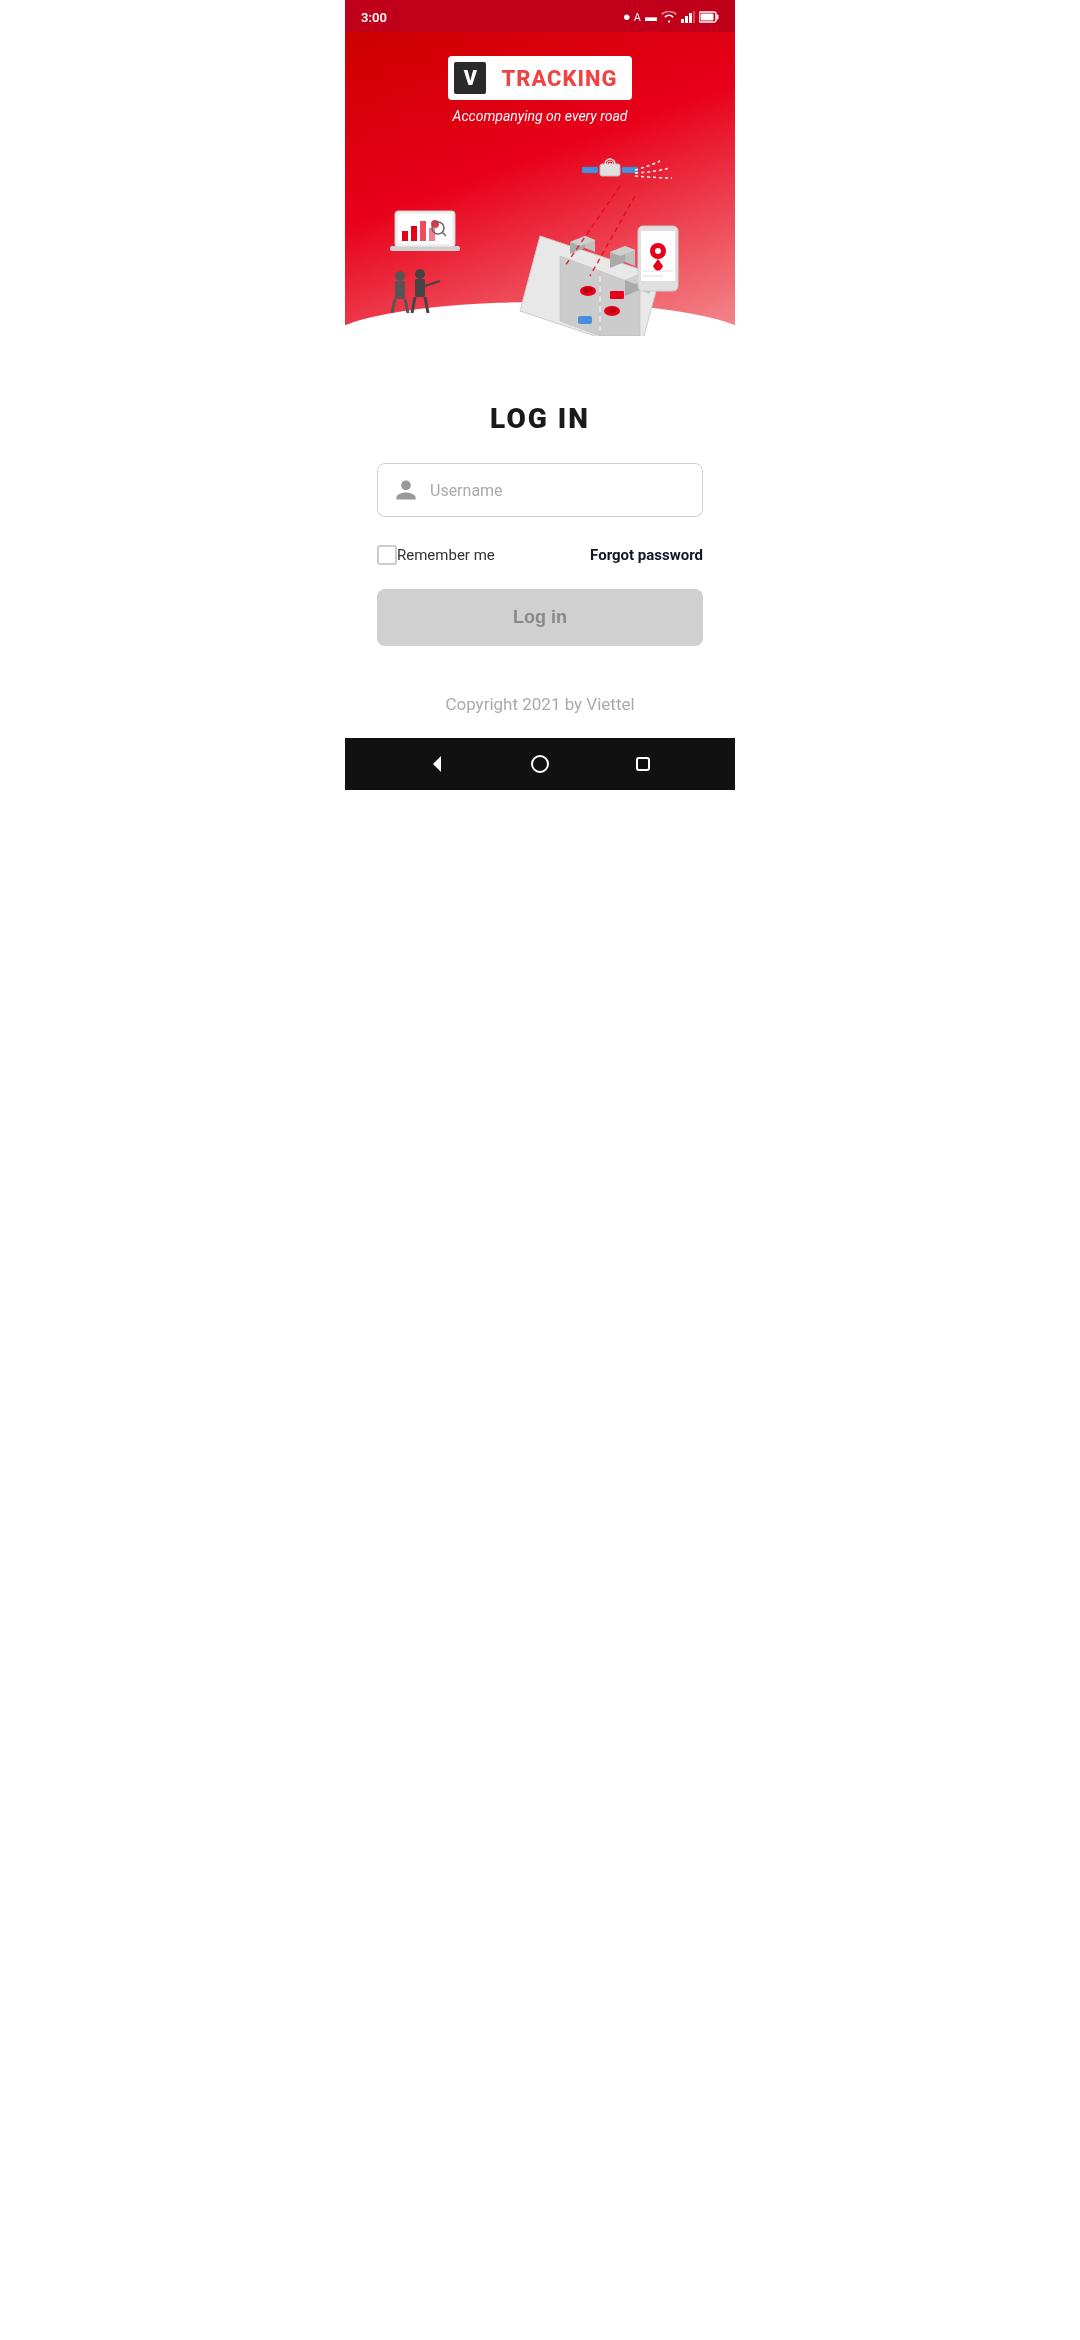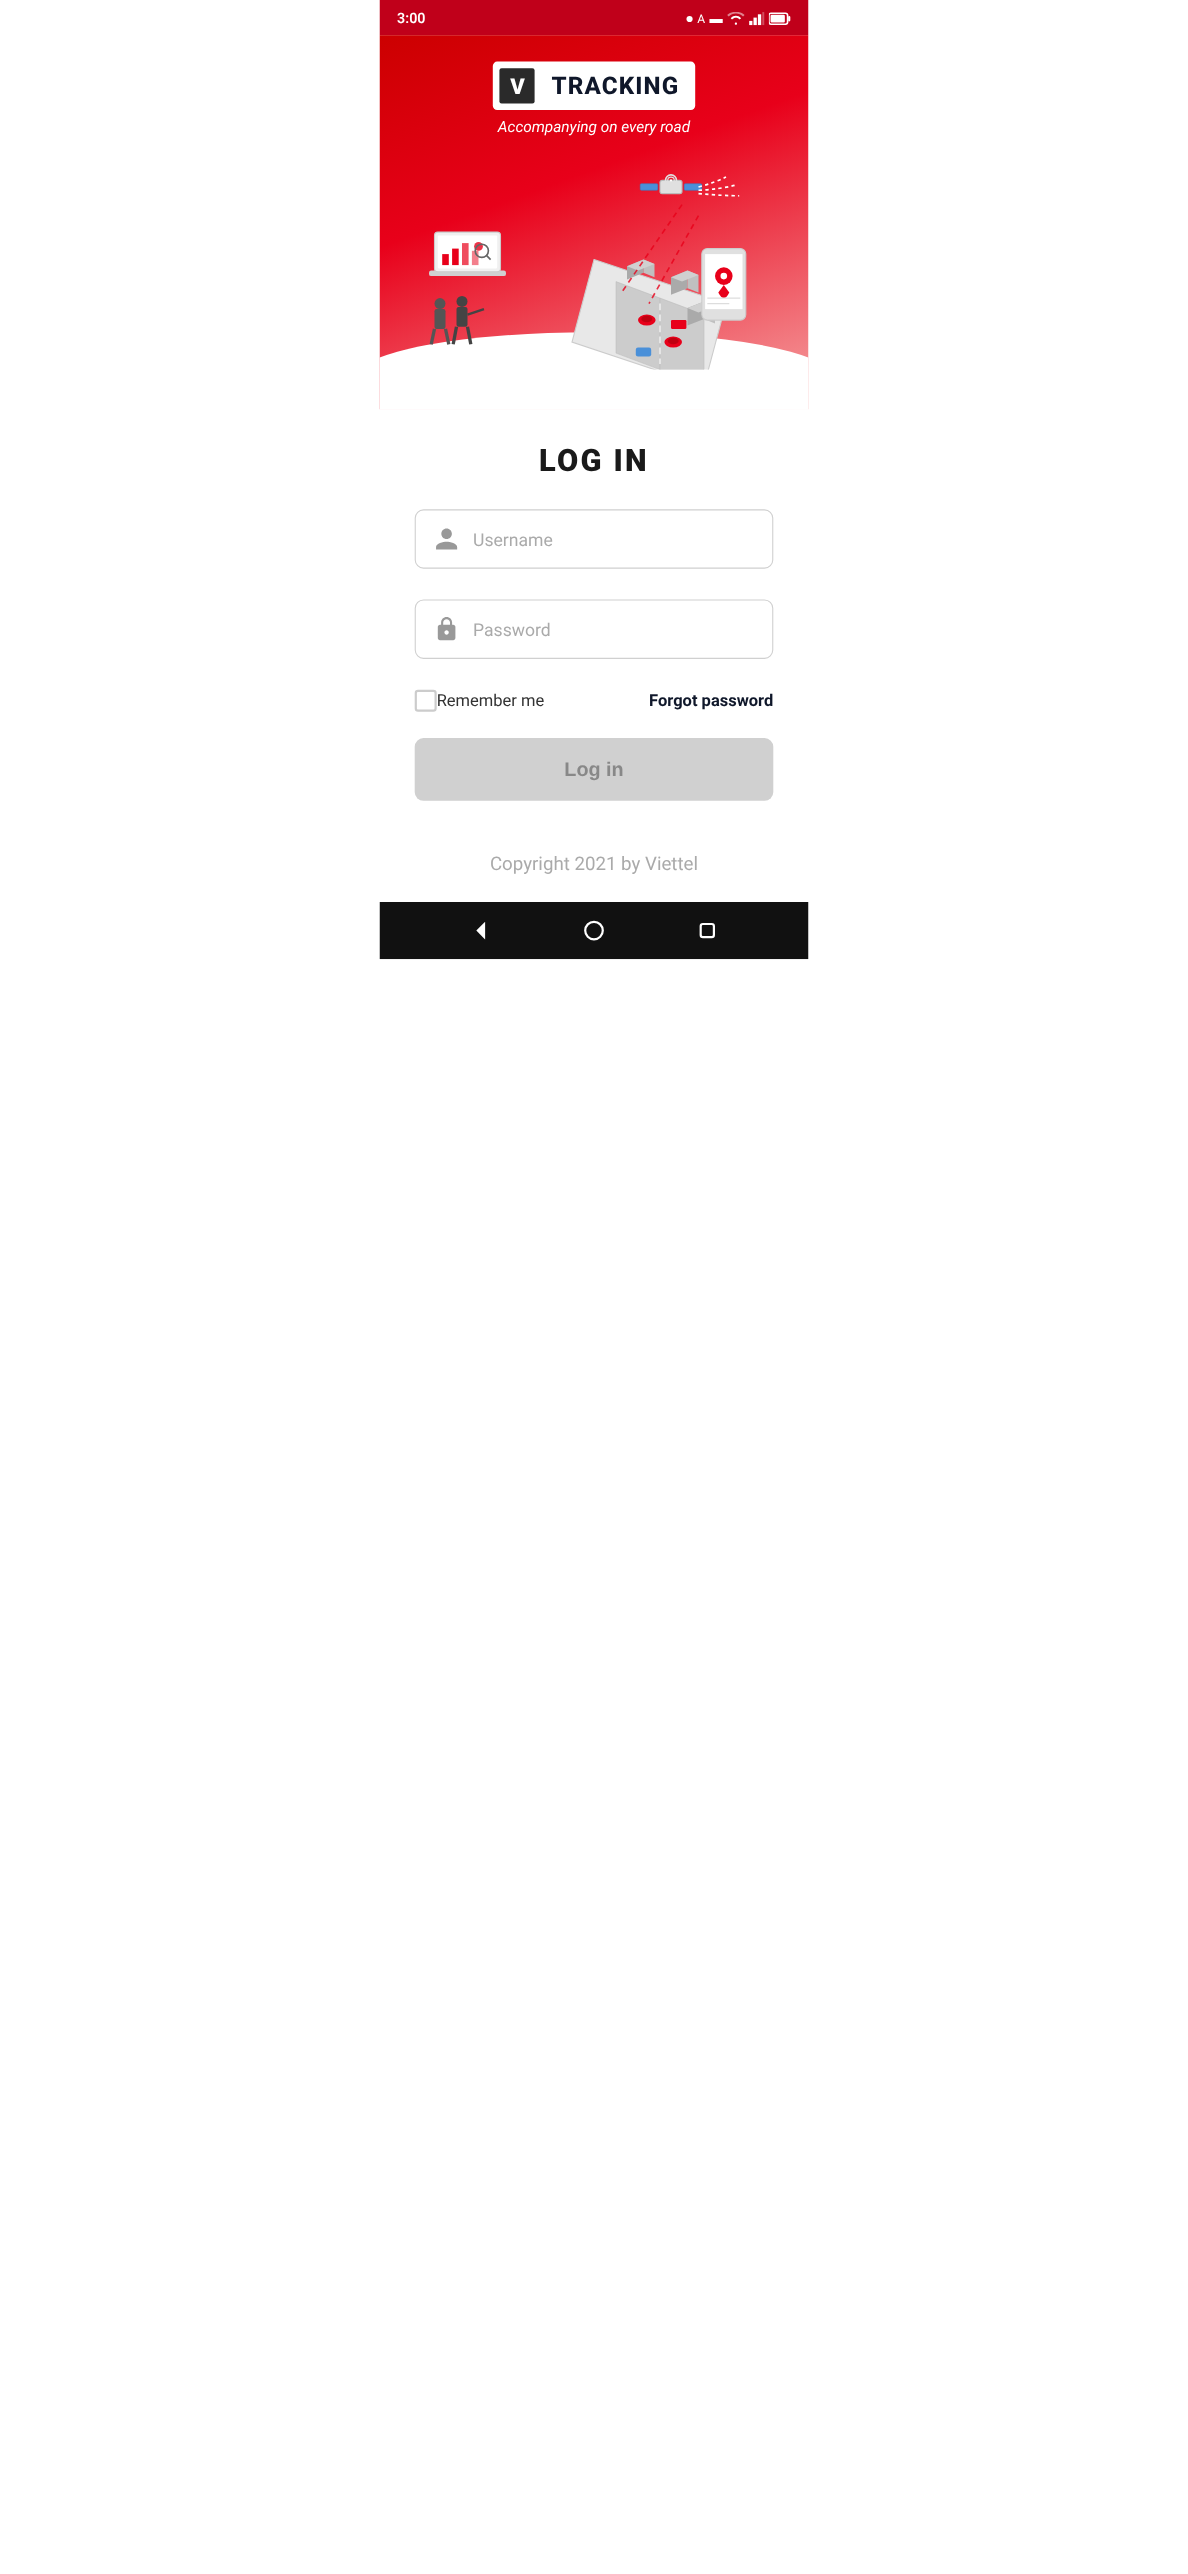--- a/index.html
+++ b/index.html
@@ -90,21 +90,21 @@
       display: flex;
       align-items: center;
       justify-content: center;
       margin-right: 4px;
       border-radius: 2px;
     }
 
     .logo-tracking {
       font-size: 22px;
       font-weight: 800;
-      color: #0f172a;
+      color: #ef4444;
       letter-spacing: 1px;
       margin-left: 11px;
     }
 
     .logo-subtitle {
       text-align: center;
       color: #fff;
       font-size: 14px;
       font-style: italic;
       margin-bottom: 12px;
@@ -411,26 +411,20 @@
 
   
   <div class="form-field">
     <svg class="field-icon" viewBox="0 0 24 24" fill="#999">
       <path d="M12 12c2.7 0 4.8-2.1 4.8-4.8S14.7 2.4 12 2.4 7.2 4.5 7.2 7.2 9.3 12 12 12zm0 2.4c-3.2 0-9.6 1.6-9.6 4.8v2.4h19.2v-2.4c0-3.2-6.4-4.8-9.6-4.8z"></path>
     </svg>
     <input type="text" class="form-input" placeholder="Username" style="">
   </div>
 
   
-  <div class="form-field">
-    <svg class="field-icon" viewBox="0 0 24 24" fill="#999">
-      <path d="M18 8h-1V6c0-2.8-2.2-5-5-5S7 3.2 7 6v2H6c-1.1 0-2 .9-2 2v10c0 1.1.9 2 2 2h12c1.1 0 2-.9 2-2V10c0-1.1-.9-2-2-2zm-6 9c-1.1 0-2-.9-2-2s.9-2 2-2 2 .9 2 2-.9 2-2 2zm3.1-9H8.9V6c0-1.7 1.4-3.1 3.1-3.1 1.7 0 3.1 1.4 3.1 3.1v2z"></path>
-    </svg>
-    <input type="password" class="form-input" placeholder="Password" style="">
-  </div>
 
   
   <div class="form-options">
     <div class="remember-container">
       <div class="checkbox"></div>
       <span class="remember-label">Remember me</span>
     </div>
     <a class="forgot-password" href="#">Forgot password</a>
   </div>
 

